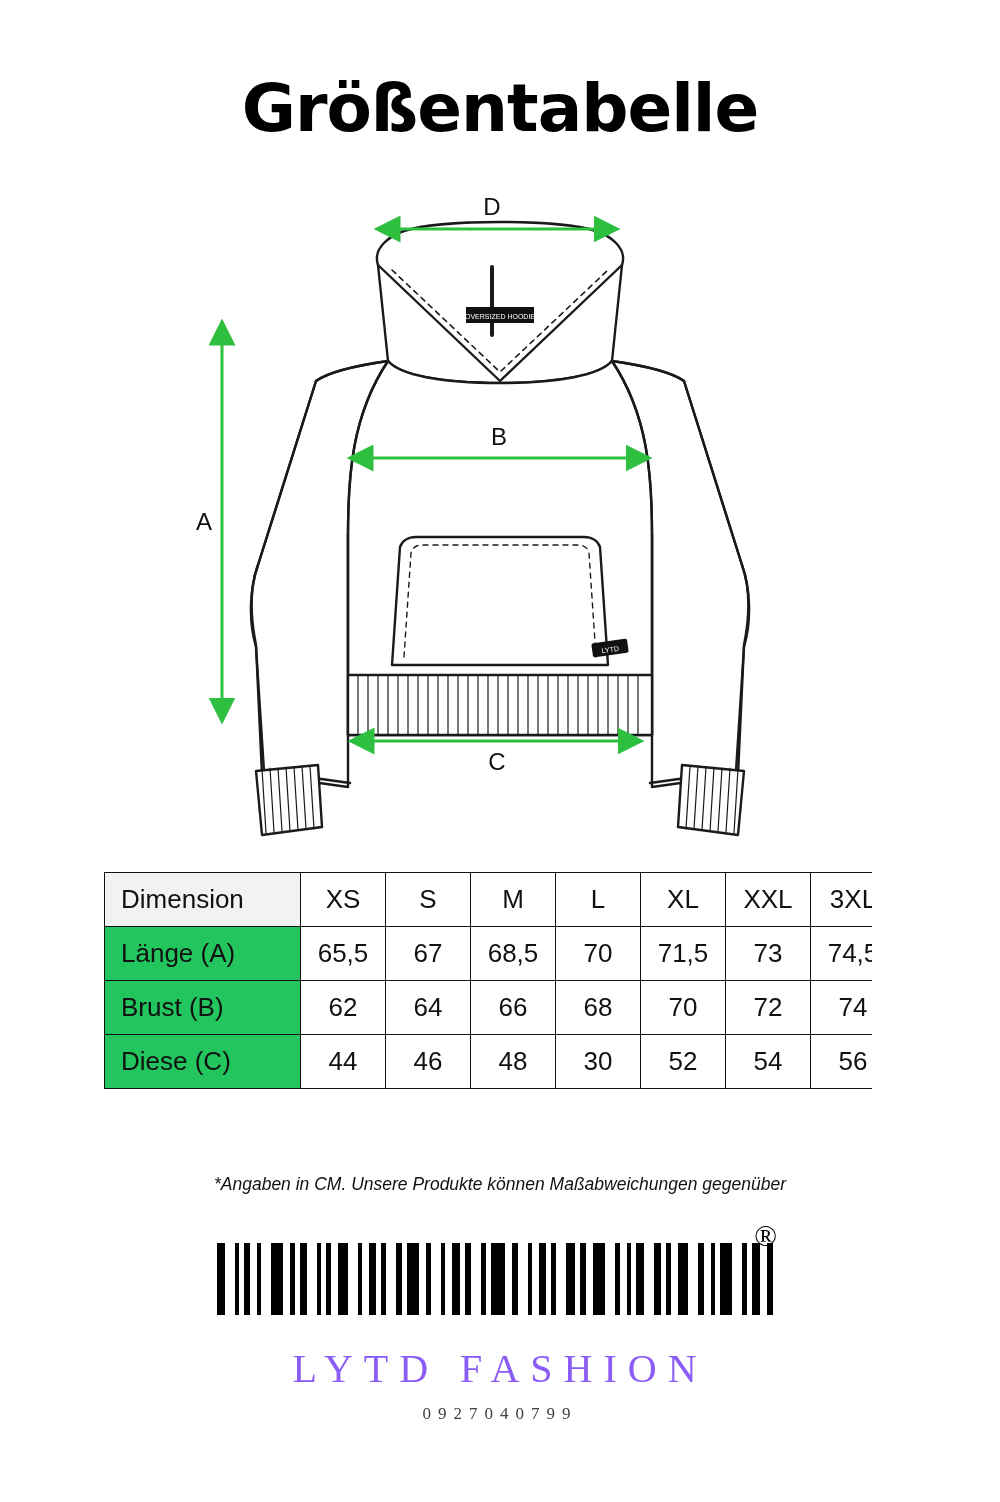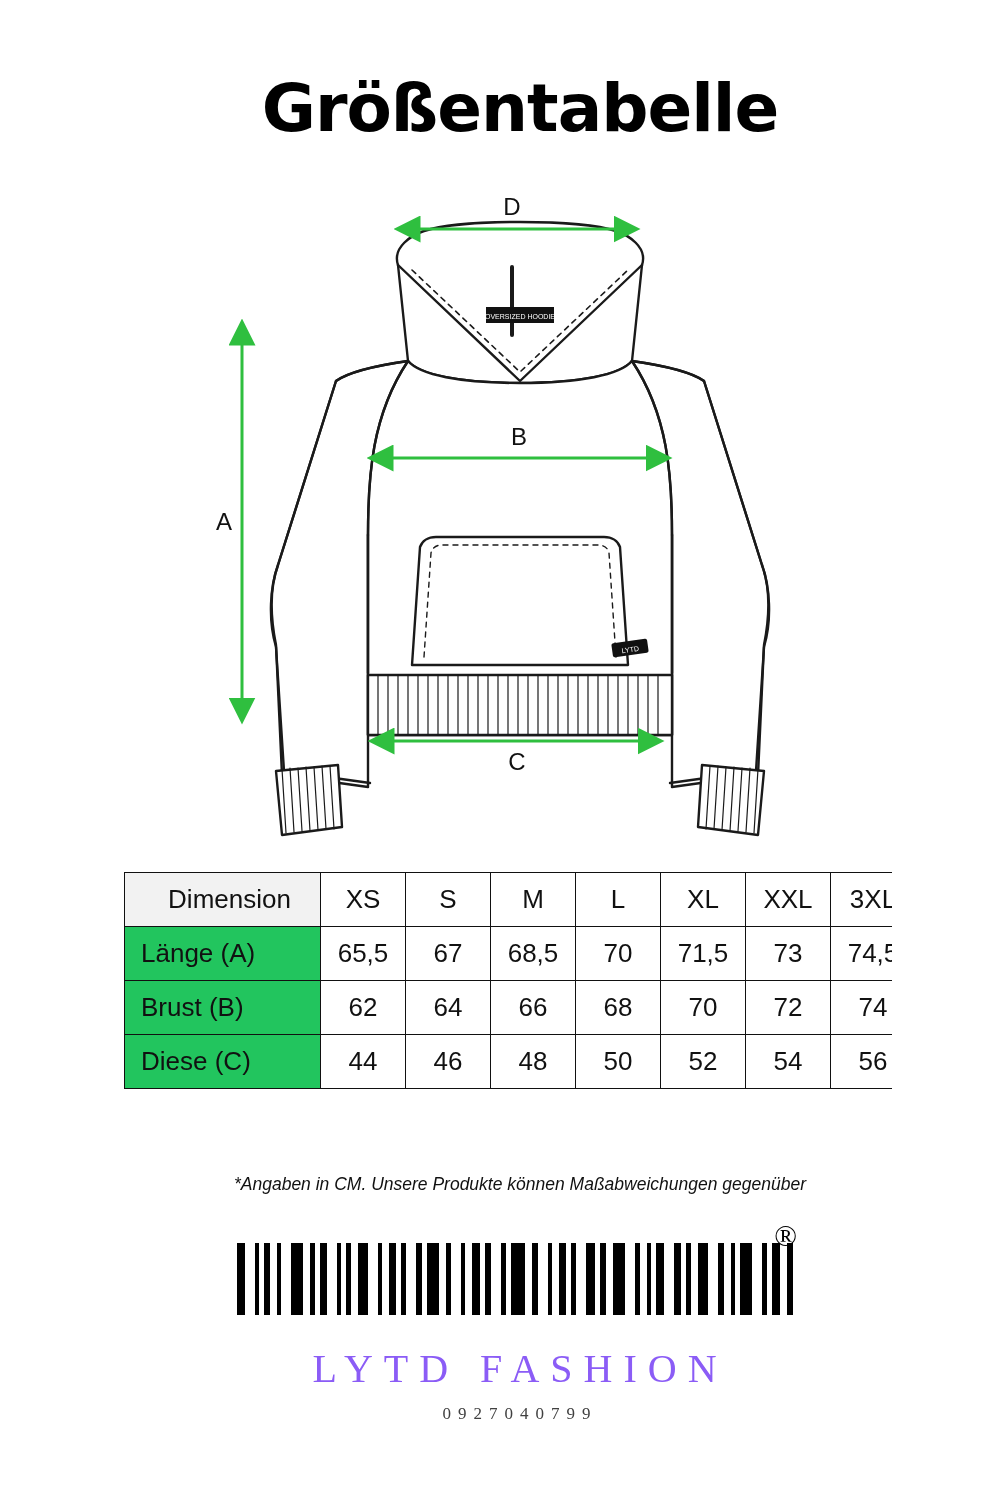--- a/index.html
+++ b/index.html
@@ -7,21 +7,20 @@
     margin: 0; padding: 0;
     width: 1000px; height: 1502px;
     background: #ffffff;
     font-family: "Liberation Sans", sans-serif;
     color: #111111;
   }
   #page {
     position: relative;
     width: 872px; height: 1502px;
     overflow: hidden;
-    margin-left: 20px;
   }
 
   
   .title {
     position: absolute;
     top: 70px; left: 0; width: 1000px;
     text-align: center;
     font-size: 66px;
     font-weight: 800;
     letter-spacing: -1px;
@@ -57,21 +56,21 @@
     font-family: "Liberation Sans", sans-serif;
   }
   table.size-table th.dim-head,
   table.size-table td.dim-cell {
     text-align: left;
     padding-left: 16px;
     width: 196px;
     background: #22c55e;
   }
   table.size-table th { font-weight: 400; }
-  table.size-table tr.header-row th { background: #ffffff; text-align: center; }
+  table.size-table tr.header-row th { background: #ffffff; }
   table.size-table tr.header-row th.dim-head { background: #f2f2f2; }
 
   .note {
     position: absolute;
     top: 1172px; left: 0; width: 1000px;
     text-align: center;
     font-style: italic;
     font-size: 17.5px;
     line-height: 1.45;
     color: #111;
@@ -299,21 +298,21 @@
             <td>68</td>
             <td>70</td>
             <td>72</td>
             <td>74</td>
           </tr>
           <tr>
             <td class="dim-cell">Diese (C)</td>
             <td>44</td>
             <td>46</td>
             <td>48</td>
-            <td>50</td>
+            <td>30</td>
             <td>52</td>
             <td>54</td>
             <td>56</td>
           </tr>
         </tbody>
     </table>
   </div>
 
   <div class="note">
     <div>*Angaben in CM. Unsere Produkte können Maßabweichungen gegenüber</div>

